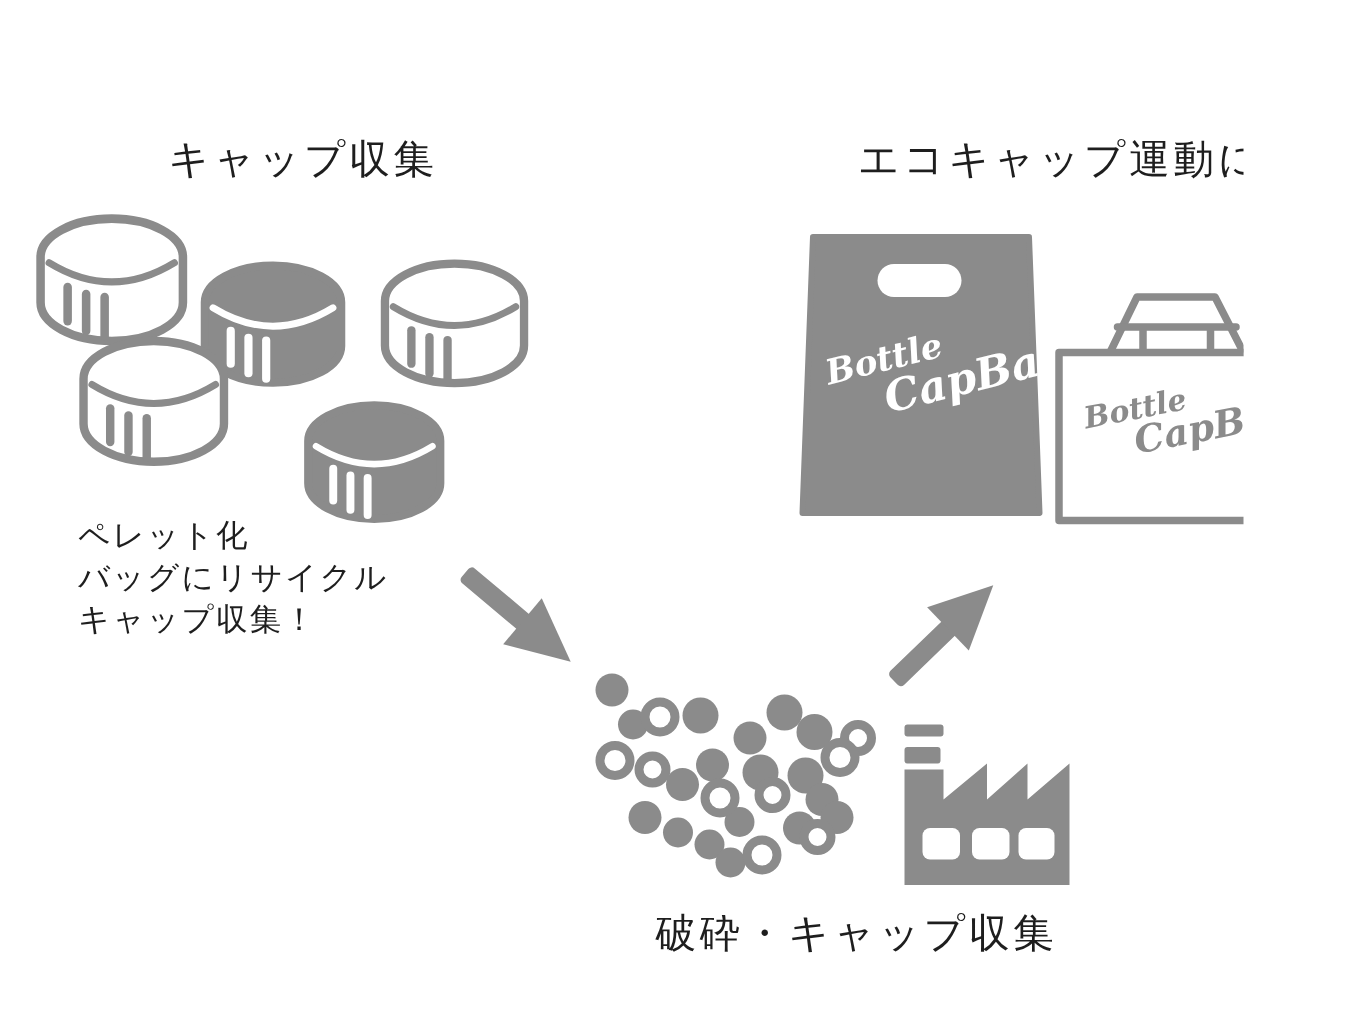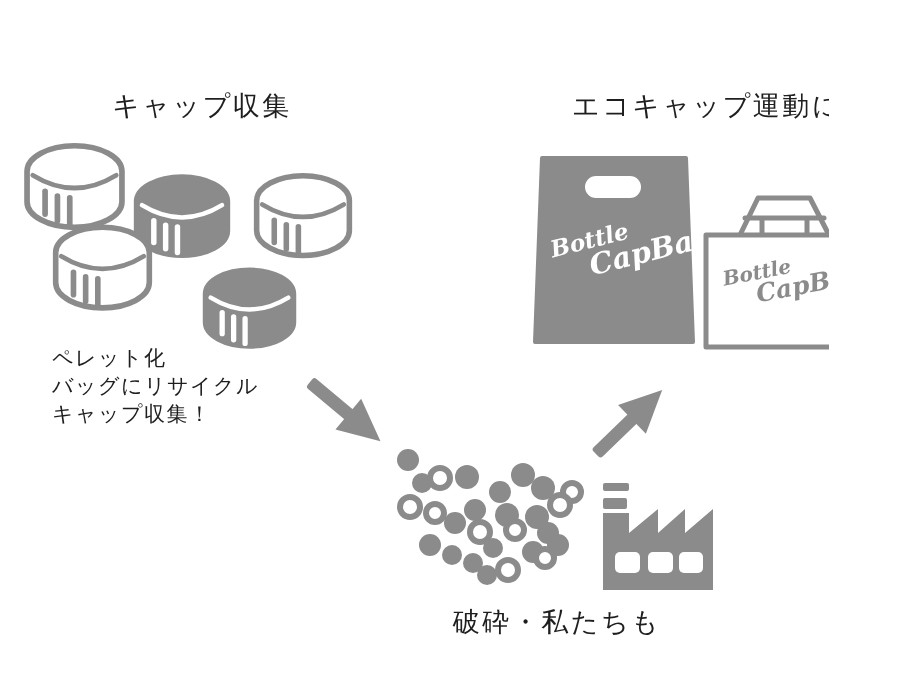--- a/index.html
+++ b/index.html
@@ -123,21 +123,21 @@
 
   <svg class="abs" style="left:600px;top:480px;" width="115" height="112" viewBox="0 0 115 112">
     <rect x="3" y="3" width="26" height="8" rx="2" fill="var(--gray)"></rect>
     <rect x="3" y="18" width="24" height="11" rx="2" fill="var(--gray)"></rect>
     <path d="M3 110 L3 33 L29 33 L29 53 L58 29 L58 53 L85 29 L85 53 L113 29 L113 110 Z" fill="var(--gray)"></path>
     <rect x="15" y="72" width="25" height="21" rx="5" fill="#fff"></rect>
     <rect x="48" y="72" width="25" height="21" rx="5" fill="#fff"></rect>
     <rect x="79" y="72" width="24" height="21" rx="5" fill="#fff"></rect>
   </svg>
 
-  <div class="abs title" style="left:437px;top:604px;width:240px;">破砕・私たちも</div>
+  <div class="abs title" style="left:437px;top:604px;width:240px;">破砕・キャップ収集</div>
 
   <svg class="abs" style="left:588px;top:372px;" width="100" height="95" viewBox="0 0 100 95">
     <g transform="translate(8,82) rotate(-44)" fill="var(--gray)">
       <rect x="0" y="-6.5" width="56" height="13" rx="3"></rect>
       <polygon points="50,-20 50,20 92,0"></polygon>
     </g>
   </svg>
 
   <div class="abs" style="left:532px;top:154px;">
     <svg width="164" height="192" viewBox="0 0 164 192">

